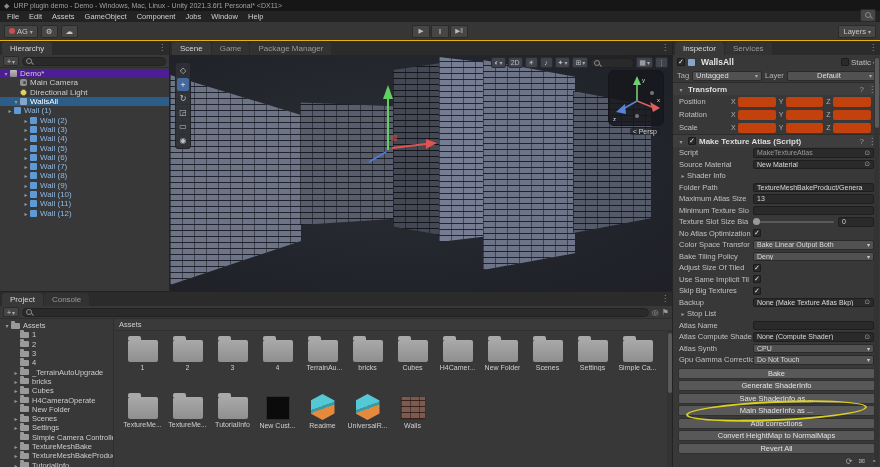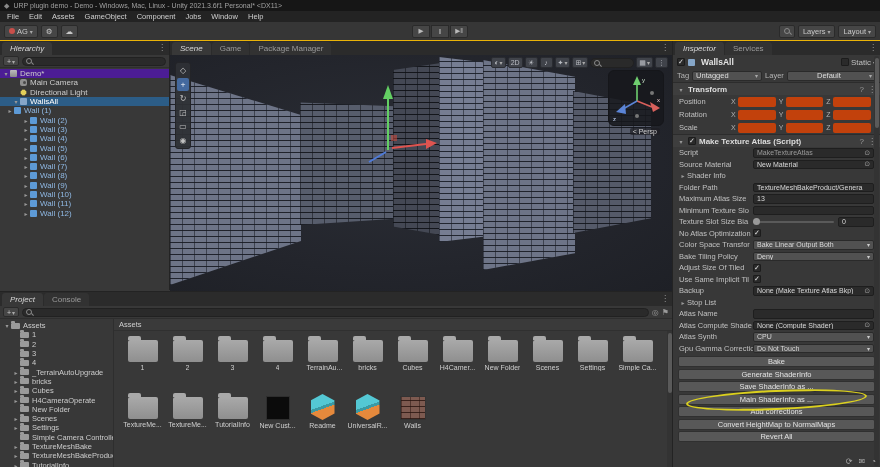--- a/index.html
+++ b/index.html
@@ -14,33 +14,33 @@
 .menu-item{padding:0 5px;font-size:7.5px;color:#cfcfcf;line-height:11px;cursor:default;}
 .maintoolbar{position:absolute;left:0;top:22px;width:880px;height:19px;background:#363636;border-bottom:1px solid #eab308;display:flex;align-items:center;padding:0 4px;}
 .tb-left{display:flex;gap:3px;align-items:center;}
 .tb-btn{height:13px;background:#464646;border:1px solid #2a2a2a;border-radius:2px;display:flex;align-items:center;gap:2px;padding:0 4px;color:#c8c8c8;font-size:7.5px;}
 .avatar-dot{width:6px;height:6px;border-radius:50%;background:#c94f4a;}
 .caret{font-size:6px;color:#aaa;}
 .tb-center{position:absolute;left:50%;transform:translateX(-50%);display:flex;gap:1px;}
 .pbtn{width:18px;height:13px;background:#464646;border:1px solid #2a2a2a;display:flex;align-items:center;justify-content:center;color:#bbb;font-size:6.5px;}
 .pbtn.first{border-radius:2px 0 0 2px;}
 .pbtn.last{border-radius:0 2px 2px 0;}
-.tb-right{margin-left:auto;display:flex;gap:3px;align-items:flex-end;}
+.tb-right{margin-left:auto;display:flex;gap:3px;align-items:flex-end;flex-direction:column;}
 .mag{width:6px;height:6px;border:1px solid #8a8a8a;border-radius:50%;position:relative;display:inline-block;flex:none;}
 .mag::after{content:'';position:absolute;width:3px;height:1px;background:#8a8a8a;transform:rotate(45deg);right:-3px;bottom:-1px;}
 
 
 .panel{position:absolute;background:#383838;}
 #hierarchy{left:0;top:41px;width:170px;height:249px;border-right:1px solid #232323;}
 #scenepanel{left:170px;top:41px;width:502px;height:250px;}
 #inspector{left:672px;top:41px;width:208px;height:426px;border-left:1px solid #232323;}
 #project{left:0;top:291px;width:672px;height:176px;border-top:1px solid #232323;}
 .tabbar{height:14px;background:#2b2b2b;display:flex;align-items:flex-end;padding-left:2px;position:relative;}
 .tab{height:13px;line-height:13px;padding:0 8px;font-size:8px;color:#9a9a9a;background:#323232;border-radius:3px 3px 0 0;margin-right:1px;white-space:nowrap;}
-.tab.active{background:#383838;color:#d8d8d8;font-style:italic;}
+.tab.active{background:#383838;color:#d8d8d8;}
 .kebab{position:absolute;right:3px;top:2px;color:#9a9a9a;font-size:8px;}
 
 
 .htoolbar{height:13px;border-bottom:1px solid #2e2e2e;display:flex;align-items:center;gap:3px;padding:0 3px;}
 .plusbtn{height:10px;background:#464646;border:1px solid #2a2a2a;border-radius:2px;color:#ccc;font-size:7px;display:flex;align-items:center;justify-content:center;gap:1px;padding:0 3px;}
 .searchbox{flex:1;height:9px;background:#2a2a2a;border:1px solid #212121;border-radius:5px;display:flex;align-items:center;padding:0 3px;gap:2px;}
 #hier-list{padding-top:1px;}
 .hrow{height:9.3px;display:flex;align-items:center;white-space:nowrap;}
 .hrow.hscene{background:#4c1d95;}
 .hrow.sel{background:#2c5d87;}
@@ -537,20 +537,24 @@
         </div>
         <div class="irow">
           <span class="ilabel">Adjust Size Of Tiled</span>
           <span class="chk on"></span>
         </div>
         <div class="irow">
           <span class="ilabel">Use Same Implicit Til</span>
           <span class="chk on"></span>
         </div>
         <div class="irow">
+          <span class="ilabel">Skip Big Textures</span>
+          <span class="chk on"></span>
+        </div>
+        <div class="irow">
           <span class="ilabel">Backup</span>
           <span class="ifield obj">
             <span class="ftext">None (Make Texture Atlas Bkp)</span>
             <span class="picker">⊙</span>
           </span>
         </div>
         <div class="irow">
           <span class="harrow">▸</span>
           <span class="ilabel fold">Stop List</span>
         </div>

